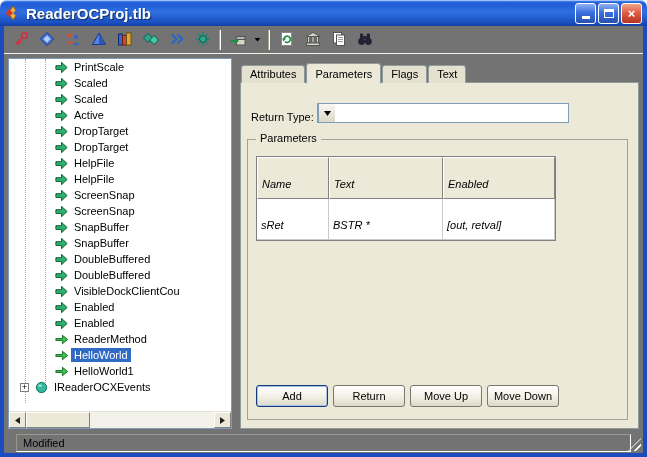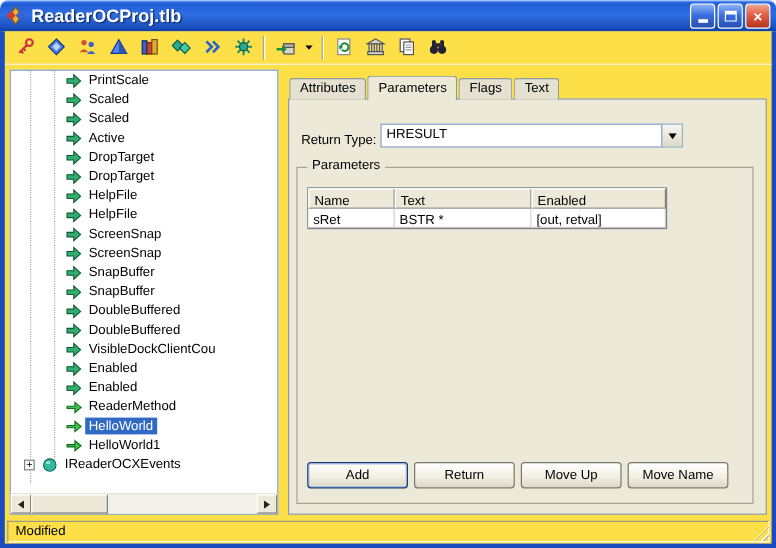--- a/index.html
+++ b/index.html
@@ -18,21 +18,21 @@
     text-shadow:1px 1px 1px rgba(0,0,0,.55); white-space:nowrap; overflow:hidden; }
   .tb-controls { display:flex; gap:2px; }
   .ctl { width:21px; height:21px; border-radius:3px; border:1px solid #fff; cursor:default;
     display:flex; align-items:center; justify-content:center; color:#fff; font-weight:bold; font-size:13px; line-height:1; }
   .ctl.min, .ctl.max { background: linear-gradient(180deg,#8db2f2,#3b6fe0 45%,#274fae); }
   .ctl.close { background: linear-gradient(180deg,#f0a58a,#e25d44 45%,#b43420); }
   .min-glyph { display:block; width:8px; height:3px; background:#fff; margin-top:9px; }
   .max-glyph { display:block; width:10px; height:9px; border:1px solid #fff; border-top-width:3px; }
   .frame { position:absolute; left:0; right:0; top:26px; bottom:0;
     background: var(--window-border, #1a4cc0); padding:0 4px 4px; }
-  .client { position:relative; width:100%; height:100%; background:#fde047; }
+  .client { position:relative; width:100%; height:100%; background:#737373; }
 
   
   .toolbar { position:absolute; left:0; top:0; right:0; height:28px;
     display:flex; align-items:center; gap:1px; padding:1px 4px 0;
     border-bottom:1px solid #f6f4ea; }
   .tb-btn { width:25px; height:24px; background:transparent; border:1px solid transparent;
     display:flex; align-items:center; justify-content:center; padding:0; }
   .tb-btn.tb-dd { width:13px; }
   .tb-sep { width:2px; height:20px; border-left:1px solid #aca899; border-right:1px solid #fff; margin:0 3px; }
 
@@ -76,36 +76,36 @@
   .combo-text { flex:1; padding:2px 4px; overflow:hidden; white-space:nowrap; }
   .combo-btn { width:17px; flex:none; background:linear-gradient(180deg,#f8f7f2,#dcd8c8);
     border-left:1px solid #7f9db9; display:flex; align-items:center; justify-content:center; }
 
   .groupbox { position:absolute; left:6px; right:10px; top:56px; bottom:8px;
     border:1px solid #a5a294; }
   .grouplabel { position:absolute; top:-8px; left:8px; background:#ece9d8; padding:0 4px; }
 
   .grid { position:absolute; left:8px; top:16px; border:1px solid #808080; background:#fff; }
   .ghrow, .grow { display:flex; }
-  .gcell { height:17px; padding:4px 4px; overflow:hidden; white-space:nowrap; }
+  .gcell { height:17px; padding:20px 4px; overflow:hidden; white-space:nowrap;font-style:italic; }
   .ghrow .gcell:nth-child(1), .grow .gcell:nth-child(1) { width:72px; }
   .ghrow .gcell:nth-child(2), .grow .gcell:nth-child(2) { width:114px; }
   .ghrow .gcell:nth-child(3), .grow .gcell:nth-child(3) { width:112px; }
   .ghead { background:#ece9d8; border-top:1px solid #fff; border-left:1px solid #fff;
     border-right:1px solid #848284; border-bottom:1px solid #848284; }
   .gbody { background:#fff; border-right:1px solid #c9c9c9; border-bottom:1px solid #c9c9c9; height:16px; }
   .gbody.selcell { background: var(--selection, #316ac5); color:#fff; }
 
   .btnrow { position:absolute; left:8px; bottom:12px; display:flex; gap:5px; }
-  .pbtn { width:84px; height:22px; font-family:inherit; font-size:11px; color:#000;
+  .pbtn { width:72px; height:22px; font-family:inherit; font-size:11px; color:#000;
     background:linear-gradient(180deg,#fff,#f2f0e4 55%,#ddd8c8); border:1px solid #78786e; border-radius:3px; }
   .pbtn.default { border:1px solid #123a7a; box-shadow: inset 0 0 0 1px #a8c2ea; }
 
   
-  .statusbar { position:absolute; left:0; right:0; bottom:0; height:22px; padding:3px 2px 1px; }
+  .statusbar { position:absolute; left:0; right:0; bottom:0; height:22px; padding:3px 12px 1px; }
   .spanel { height:18px; border:1px solid; border-color:#9b978c #fff #fff #9b978c; padding:2px 6px; }
   .grip { position:absolute; right:2px; bottom:2px; width:13px; height:13px;
     background: repeating-linear-gradient(-45deg, transparent 0 3px, #b8b4a4 3px 4px, #fff 4px 5px);
     clip-path: polygon(100% 0, 100% 100%, 0 100%); }
 </style>
 </head>
 <body>
 
 <div class="window">
 
@@ -442,21 +442,20 @@
               <div class="tab">Attributes</div>
               <div class="tab active">Parameters</div>
               <div class="tab">Flags</div>
               <div class="tab">Text</div>
             </div>
           <div class="tabpage">
 
             <div class="rt-row">
               <span class="rt-label">Return Type:</span>
               <div class="combo">
-                <span class="combo-text">HRESULT</span>
                 <span class="combo-btn">
                   <svg width="7" height="5" viewBox="0 0 7 5">
                       <polygon points="0,0 7,0 3.5,5" fill="#000"></polygon>
                     </svg>
                 </span>
               </div>
             </div>
 
             <div class="groupbox">
               <span class="grouplabel">Parameters</span>
@@ -471,21 +470,21 @@
                       <div class="gcell gbody">sRet</div>
                       <div class="gcell gbody">BSTR *</div>
                       <div class="gcell gbody">[out, retval]</div>
                     </div>
                   </div>
               </div>
               <div class="btnrow">
                   <button class="pbtn default">Add</button>
                   <button class="pbtn">Return</button>
                   <button class="pbtn">Move Up</button>
-                  <button class="pbtn">Move Name</button>
+                  <button class="pbtn">Move Down</button>
                 </div>
             </div>
 
           </div>
         </div>
 
       </div>
 
       <div class="statusbar">
         <div class="spanel">Modified</div>

